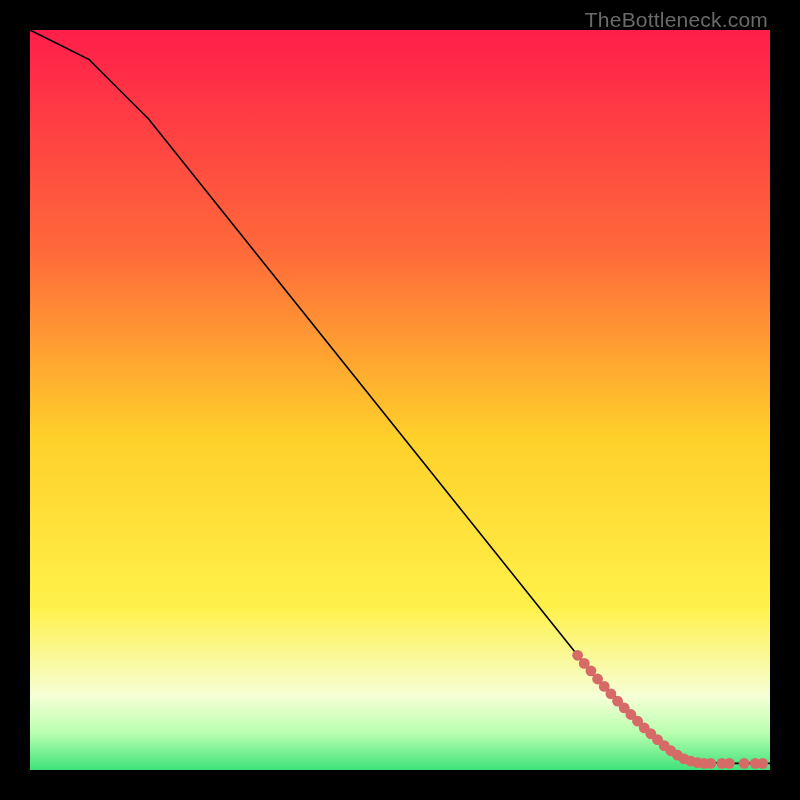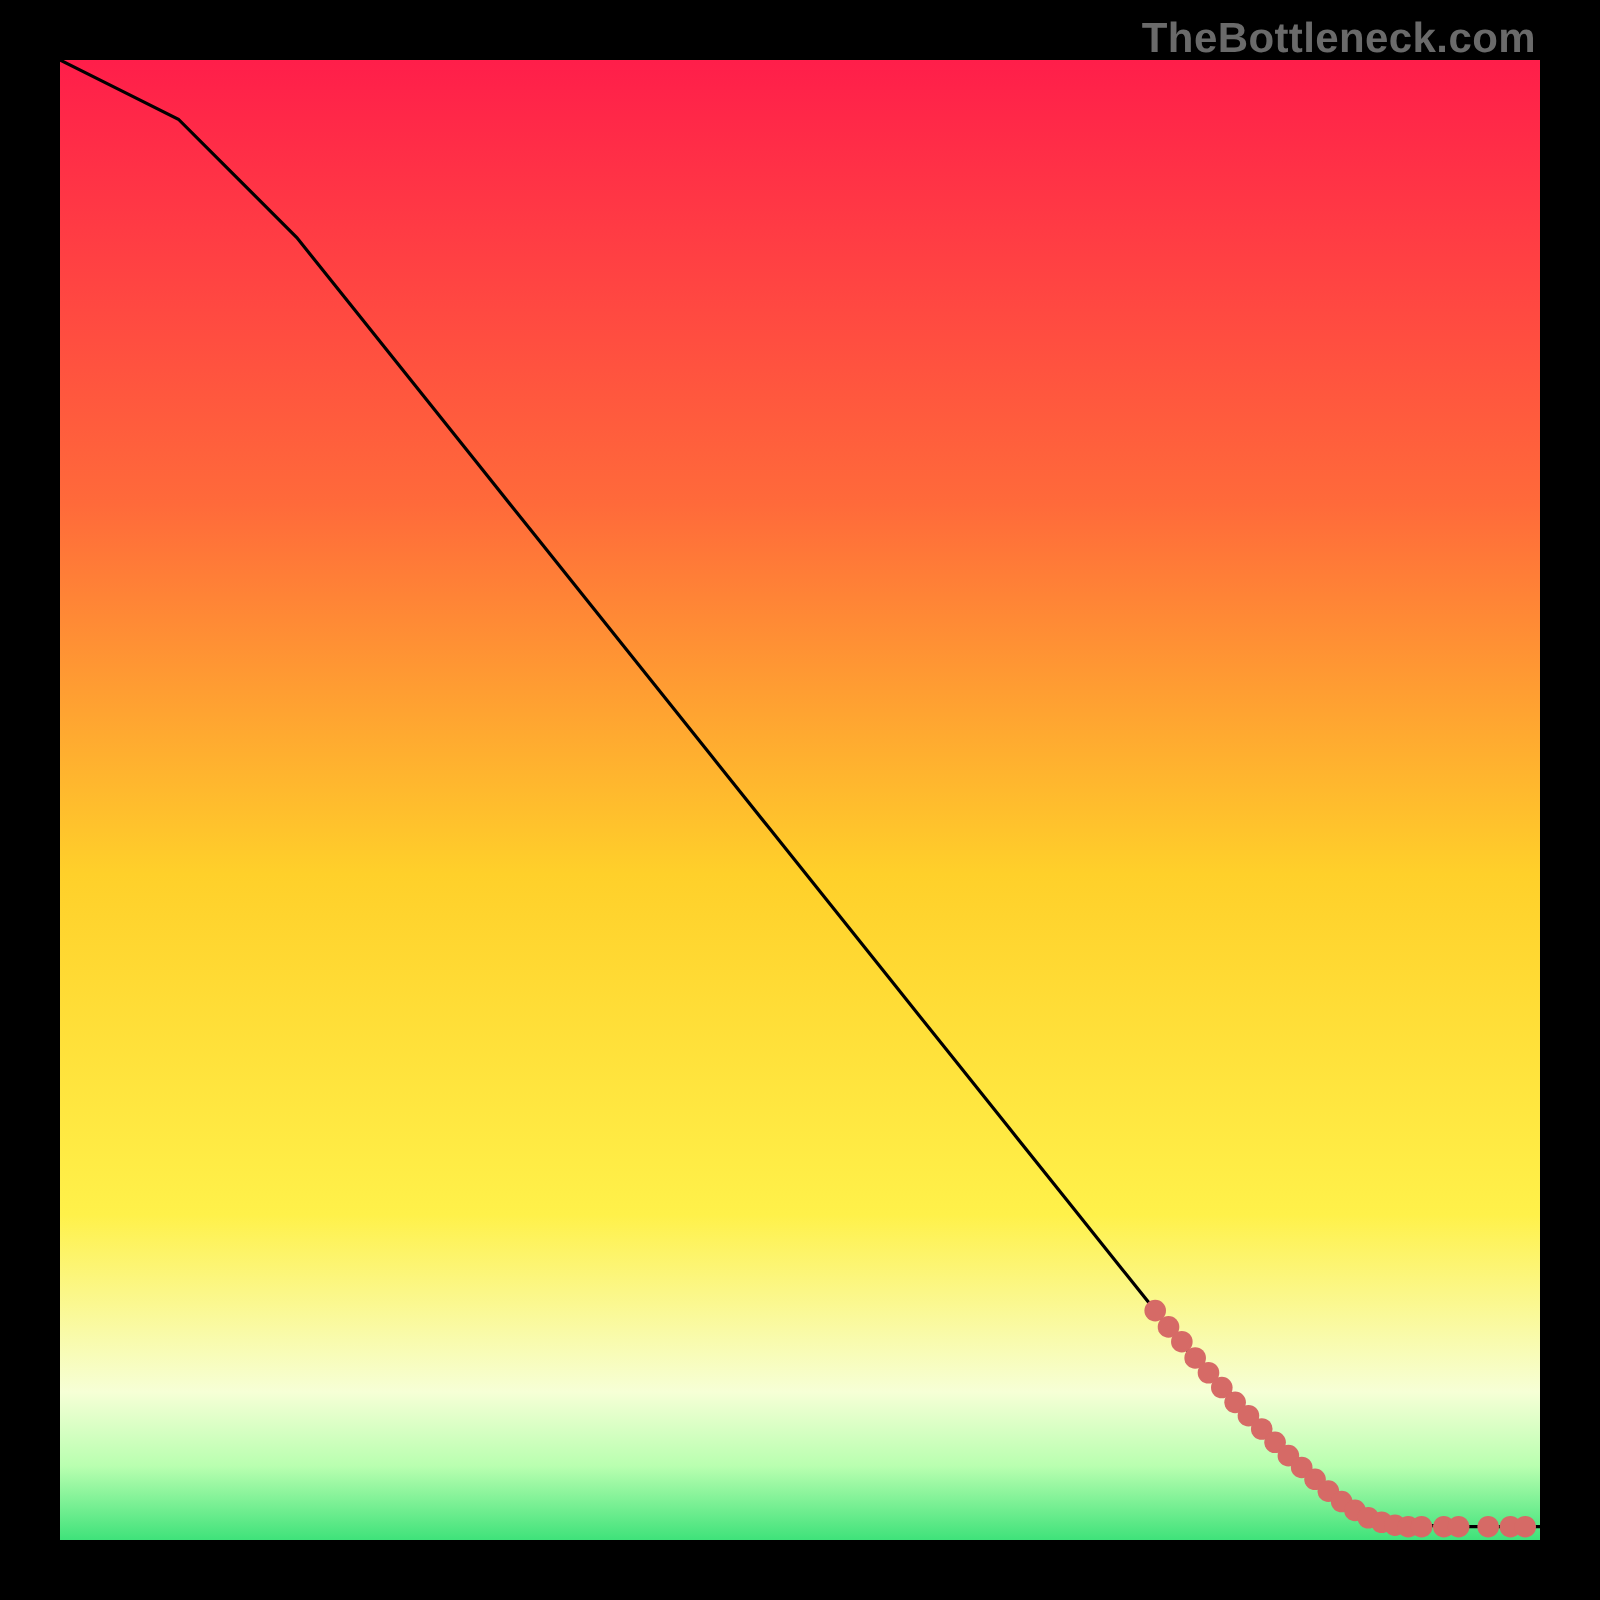--- a/index.html
+++ b/index.html
@@ -24,21 +24,21 @@
     width: 740px;
     height: 740px;
     overflow: hidden;
   }
   .watermark {
     position: absolute;
     right: 32px;
     top: 8px;
     color: #6a6a6a;
     font-size: 21px;
-    font-weight: 700;
+    font-weight: 400;
     letter-spacing: 0.2px;
     user-select: none;
   }
   svg {
     display: block;
   }
   .curve {
     fill: none;
     stroke: #000;
     stroke-width: 1.6;

